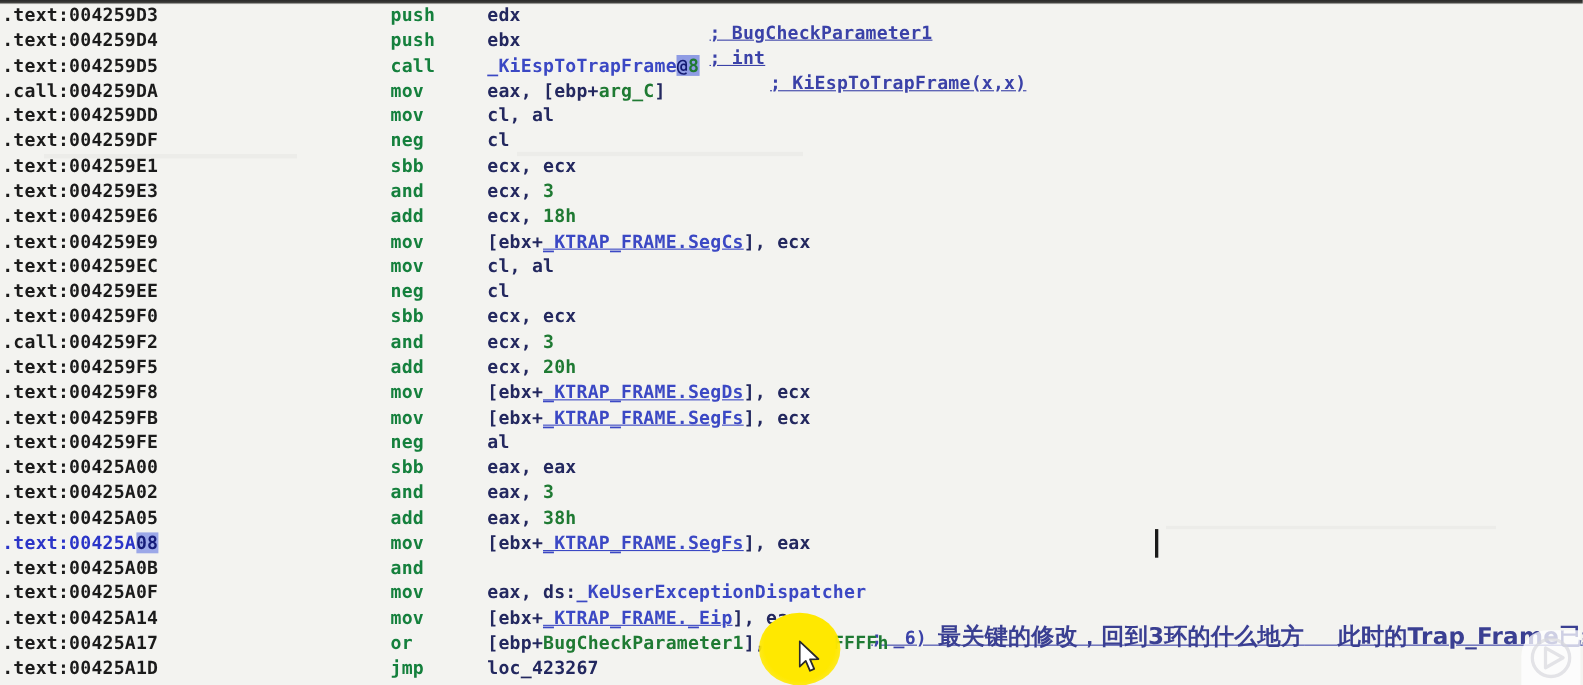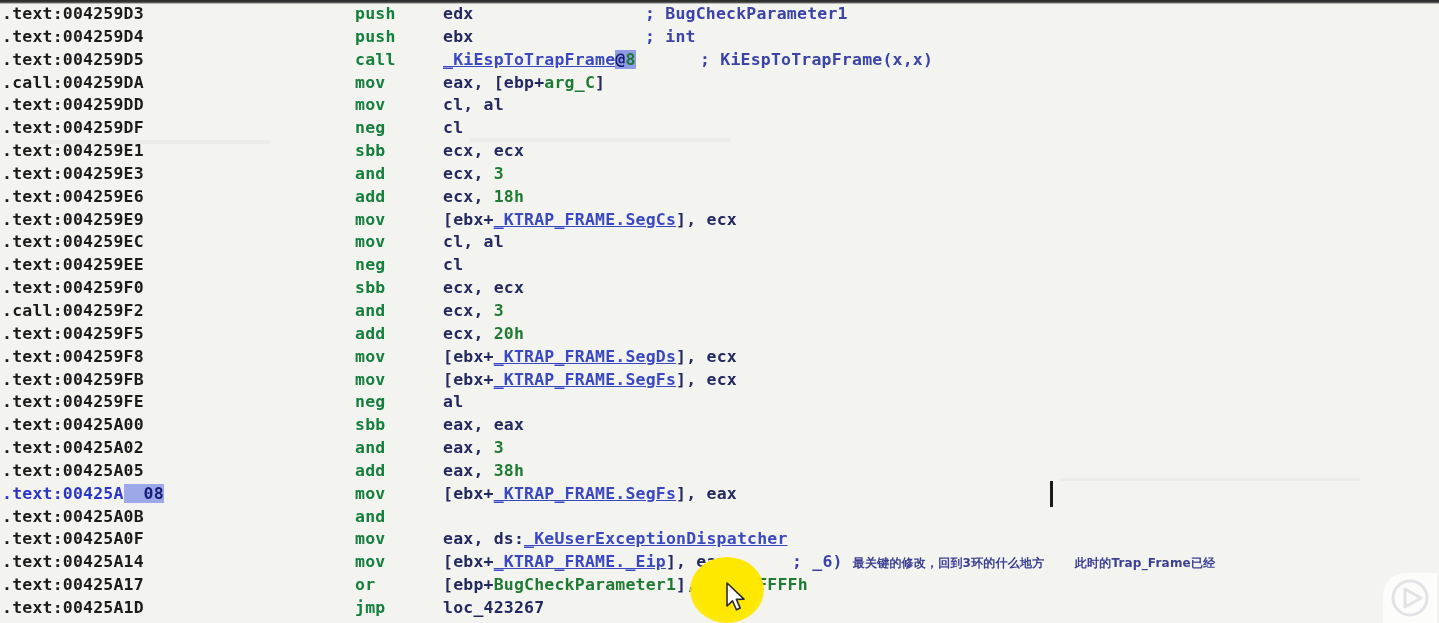--- a/index.html
+++ b/index.html
@@ -52,53 +52,53 @@
   .addr {
     position: absolute;
     left: 2px;
     top: 0;
     color: #1b1b1b;
   }
   .line.current .addr { color: #2b35c8; }
   .addr .sel {
     background: #9ca8e8;
     color: #161c7a;
-    padding-left: 20px;
   }
 
   .mnem {
     position: absolute;
     left: 355px;
     top: 0;
     color: #15803d;
   }
 
   .ops {
     position: absolute;
     left: 443px;
     top: 0;
     color: #23285f;
   }
 
   .cmt {
     position: absolute;
-    top: 0;
+    top: 16px;
     color: #3b42a8;
+    text-decoration: underline;
   }
 
   
   .t-num   { color: #1f7a33; }
   .t-struct{ color: #3b48c4; text-decoration: underline; }
-  .t-sym   { color: #3b48c4; text-decoration: underline; }
+  .t-sym   { color: #3b48c4; }
   .t-hl    { background: #8f9ce4; color: #141a72; }
   .t-cn    {
     font-family: "DejaVu Sans", "Liberation Sans", sans-serif;
     color: #3a3f92;
     font-weight: bold;
-    font-size: 12px;
+    font-size: 21px;
   }
 
   
   .caret {
     position: absolute;
     left: 1050px;
     top: 481px;
     width: 3px;
     height: 26px;
     background: #1a1a1a;

